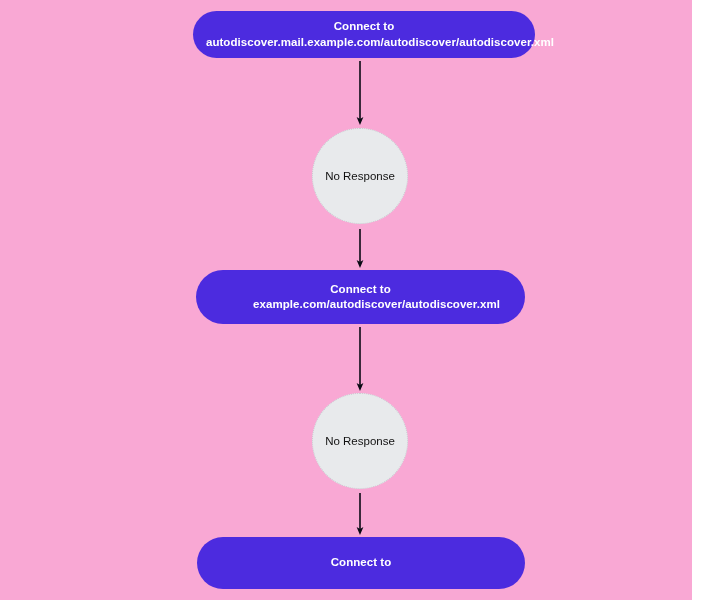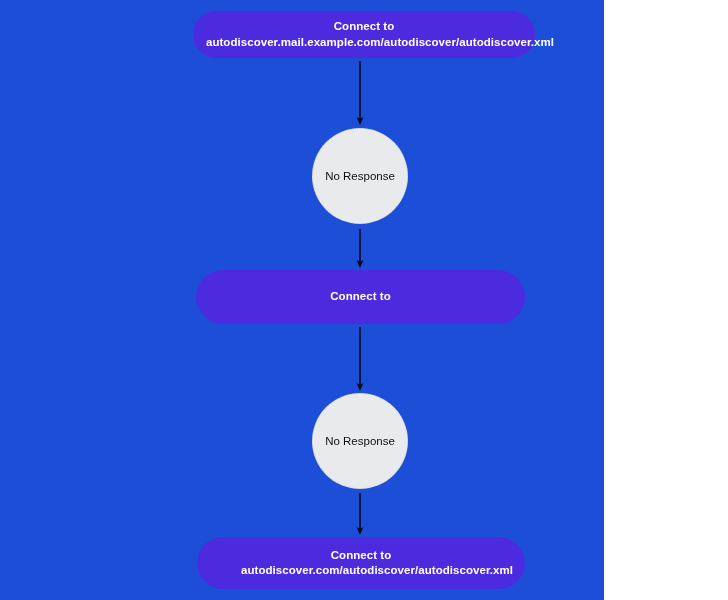--- a/index.html
+++ b/index.html
@@ -6,23 +6,23 @@
     margin: 0;
     padding: 0;
     background: #ffffff;
   }
   body {
     font-family: "Liberation Sans", sans-serif;
     -webkit-font-smoothing: antialiased;
   }
   #canvas {
     position: relative;
-    width: 604px;
+    width: 692px;
     height: 600px;
-    background: #1d4ed8;
+    background: #f9a8d4;
     overflow: hidden;
   }
 
   
   .pill {
     position: absolute;
     box-sizing: border-box;
     background: #4C2BDF;
     border-radius: 999px;
     display: flex;
@@ -112,24 +112,24 @@
     <span class="line1">Connect to</span>
     <span class="line2">autodiscover.mail.example.com/autodiscover/autodiscover.xml</span>
   </div>
 
   <div class="circle" id="node-circle-1">
     <span>No Response</span>
   </div>
 
   <div class="pill" id="node-box-2">
     <span class="line1">Connect to</span>
+    <span class="line2">example.com/autodiscover/autodiscover.xml</span>
   </div>
 
   <div class="circle" id="node-circle-2">
     <span>No Response</span>
   </div>
 
   <div class="pill" id="node-box-3">
     <span class="line1">Connect to</span>
-    <span class="line2">autodiscover.com/autodiscover/autodiscover.xml</span>
   </div>
 
 </div>
 
 </body></html>

